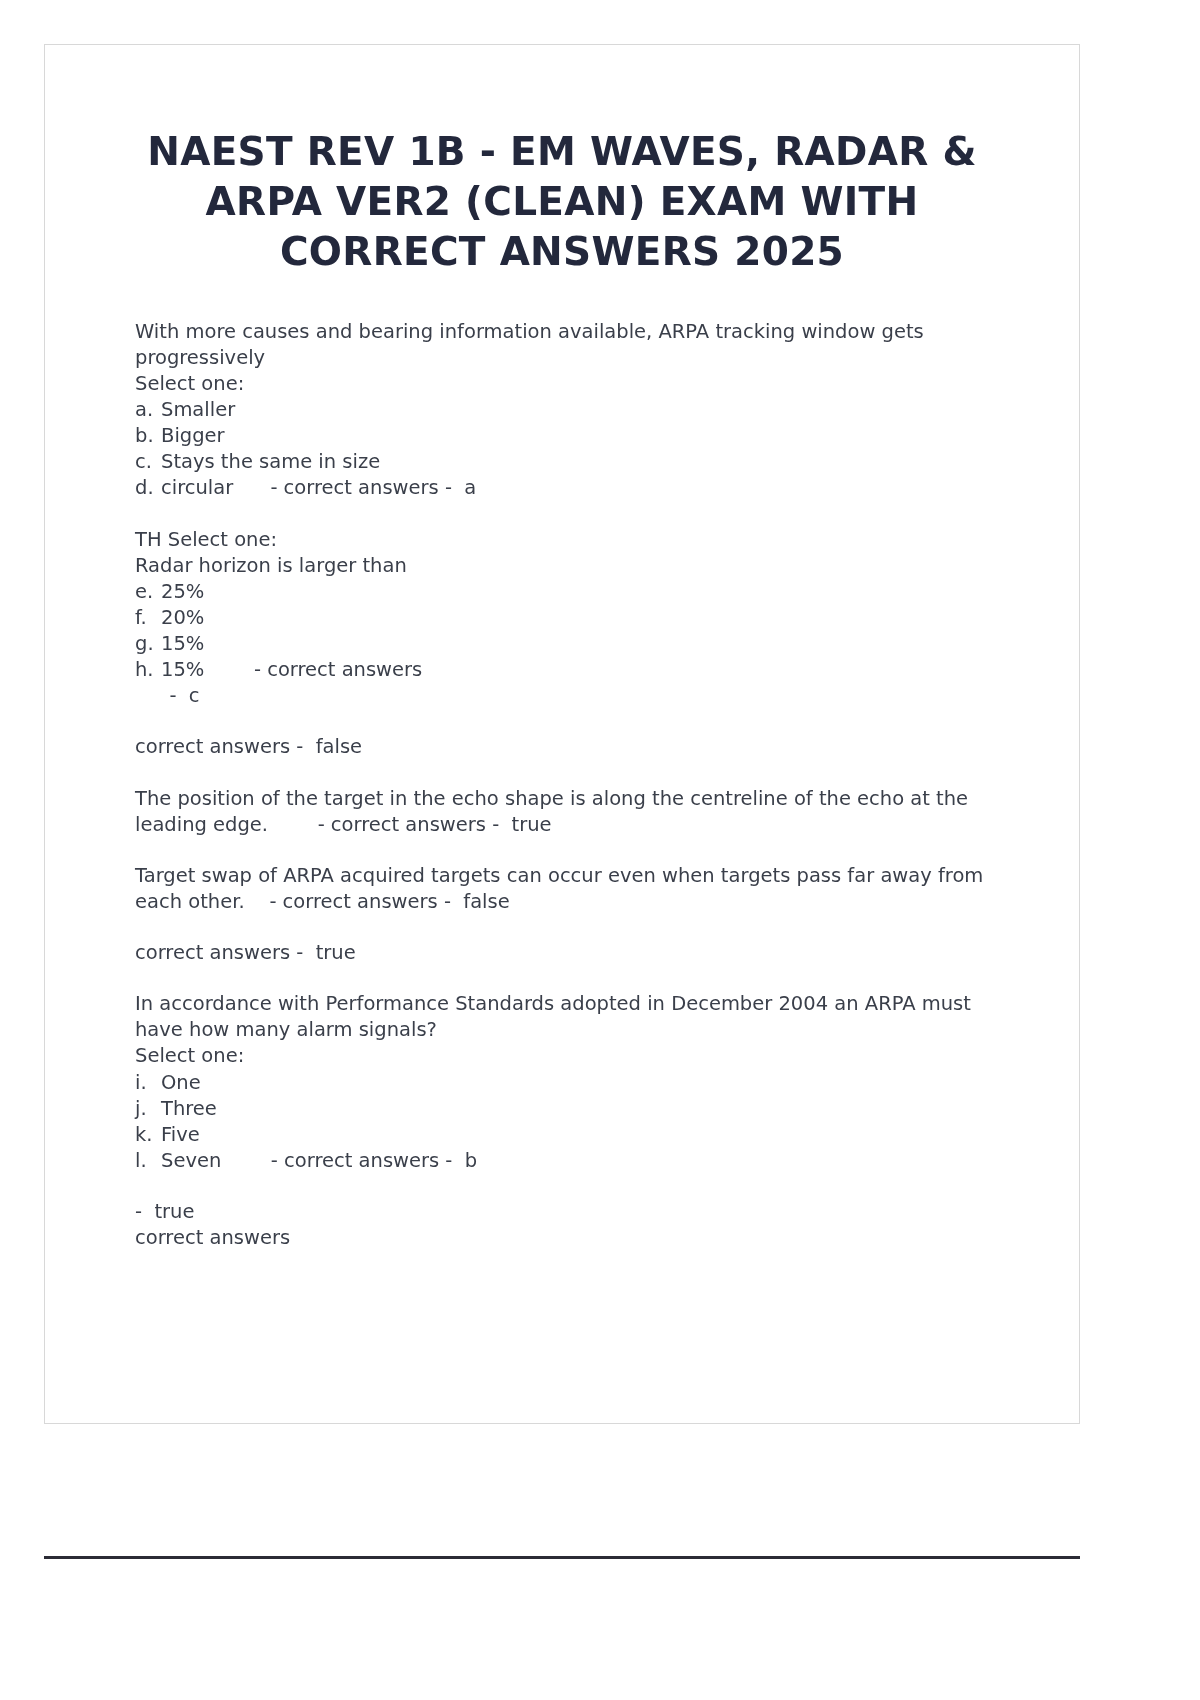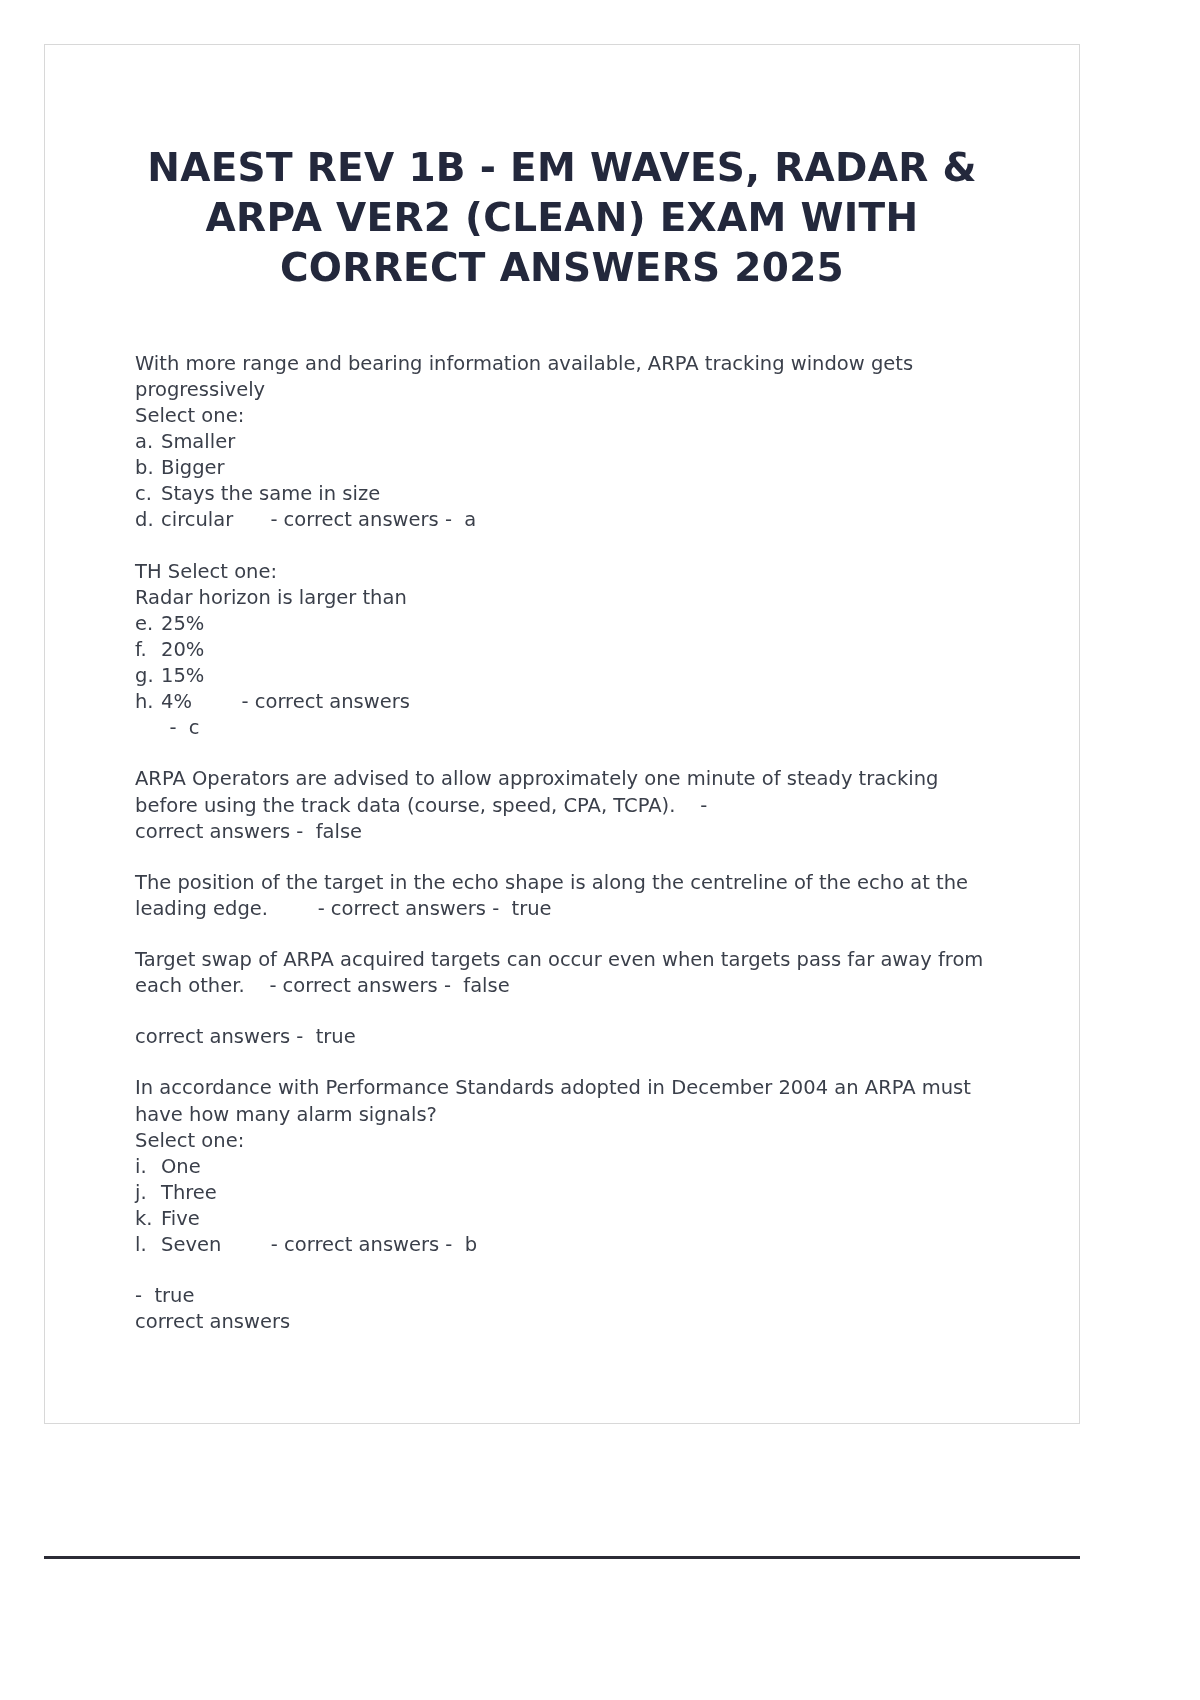--- a/index.html
+++ b/index.html
@@ -18,21 +18,21 @@
     left: 44px;
     top: 44px;
     width: 1036px;
     height: 1380px;
     background: #ffffff;
     border: 1px solid #d8d8d8;
     box-sizing: border-box;
     overflow: hidden;
   }
   .doc-title {
-    margin: 16px;
+    margin: 0;
     padding: 82px 70px 0 70px;
     text-align: center;
     font-size: 39px;
     line-height: 1.28;
     font-weight: bold;
     color: #23283c;
     letter-spacing: 0.3px;
   }
   .content {
     padding: 42px 90px 0 90px;
@@ -70,21 +70,21 @@
     background: #2b2b35;
   }
 </style>
 </head>
 <body>
 
 <div class="page">
   <h1 class="doc-title">NAEST REV 1B - EM WAVES, RADAR &amp; ARPA VER2 (CLEAN) EXAM WITH CORRECT ANSWERS 2025</h1>
   <div class="content">
       <div class="block">
-        <div class="line">With more range and bearing information available, ARPA tracking window gets progressively</div>
+        <div class="line">With more causes and bearing information available, ARPA tracking window gets progressively</div>
         <div class="line">Select one:</div>
         <div class="opt">
           <span class="lbl">a.</span>
           <span class="txt">Smaller</span>
         </div>
         <div class="opt">
           <span class="lbl">b.</span>
           <span class="txt">Bigger</span>
         </div>
         <div class="opt">
@@ -106,26 +106,25 @@
         <div class="opt">
           <span class="lbl">f.</span>
           <span class="txt">20%</span>
         </div>
         <div class="opt">
           <span class="lbl">g.</span>
           <span class="txt">15%</span>
         </div>
         <div class="opt">
           <span class="lbl">h.</span>
-          <span class="txt">4%        - correct answers</span>
+          <span class="txt">15%        - correct answers</span>
         </div>
         <div class="line indent">  -  c</div>
       </div>
       <div class="block">
-        <div class="line">ARPA Operators are advised to allow approximately one minute of steady tracking before using the track data (course, speed, CPA, TCPA).    -</div>
         <div class="line">correct answers -  false</div>
       </div>
       <div class="block">
         <div class="line">The position of the target in the echo shape is along the centreline of the echo at the leading edge.        - correct answers -  true</div>
       </div>
       <div class="block">
         <div class="line">Target swap of ARPA acquired targets can occur even when targets pass far away from each other.    - correct answers -  false</div>
       </div>
       <div class="block">
         <div class="line">correct answers -  true</div>

